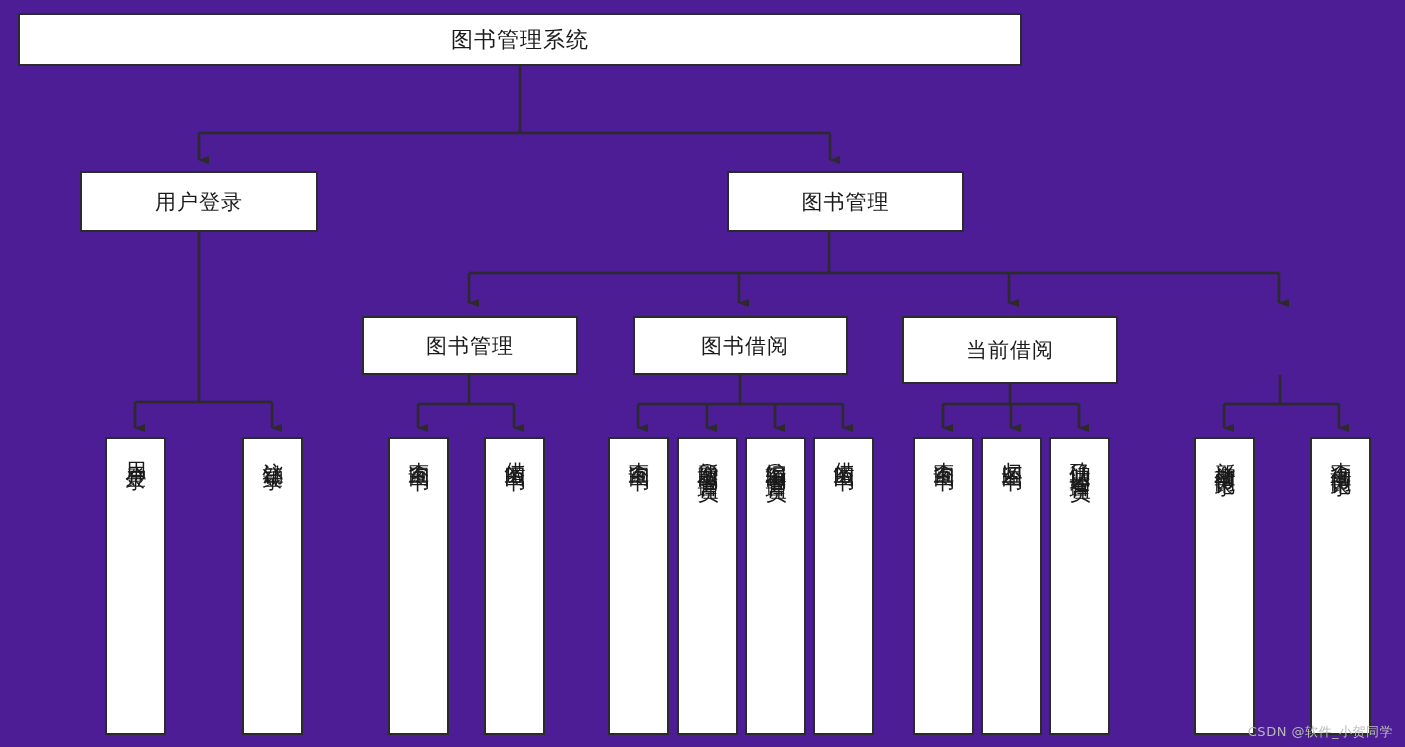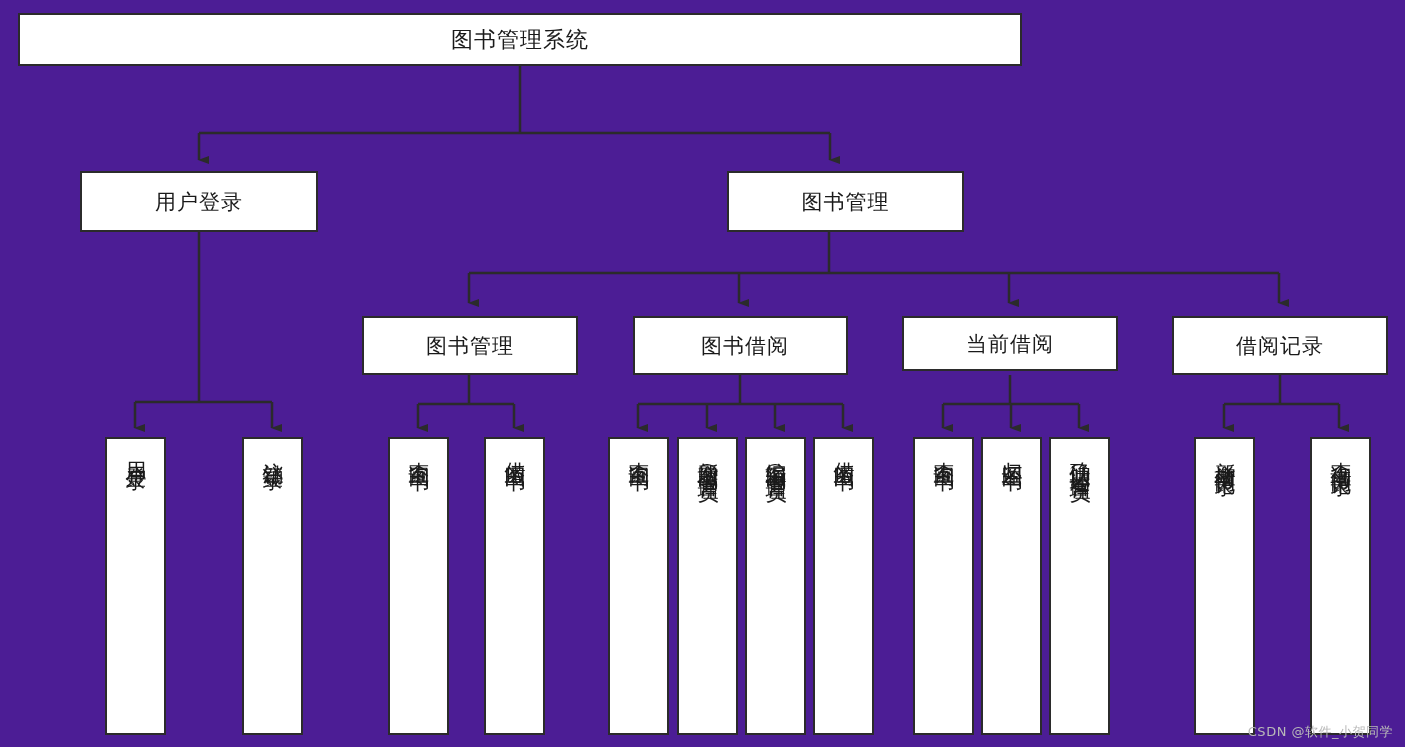--- a/index.html
+++ b/index.html
@@ -131,25 +131,22 @@
   <div class="node h" style="left:711px; top:171px; width:237px; height:61px;margin-left:16px;">
     <span>图书管理</span>
   </div>
 
   <div class="node h" style="left:362px; top:316px; width:216px; height:59px;">
     <span>图书管理</span>
   </div>
   <div class="node h" style="left:633px; top:316px; width:215px; height:59px;padding-left:9px;">
     <span>图书借阅</span>
   </div>
-  <div class="node h" style="left:902px; top:316px; width:216px; height:55px;">
+  <div class="node h" style="left:902px; top:316px; width:216px; height:68px;">
     <span>当前借阅</span>
-  </div>
-  <div class="node h" style="left:1172px; top:316px; width:216px; height:59px;">
-    <span>借阅记录</span>
   </div>
 
   <div class="node v" style="left:105px; top:437px; width:61px; height:298px;">
     <span class="vtext">用户登录</span>
   </div>
   <div class="node v" style="left:242px; top:437px; width:61px; height:298px;">
     <span class="vtext">注销登录</span>
   </div>
 
   <div class="node v" style="left:388px; top:437px; width:61px; height:298px;">

